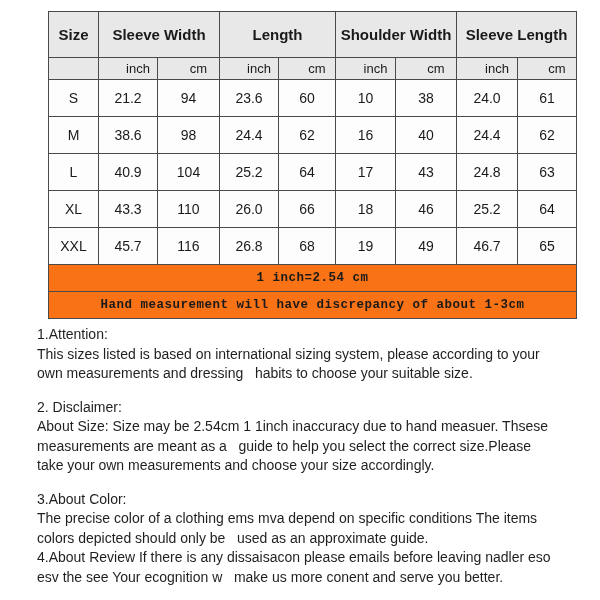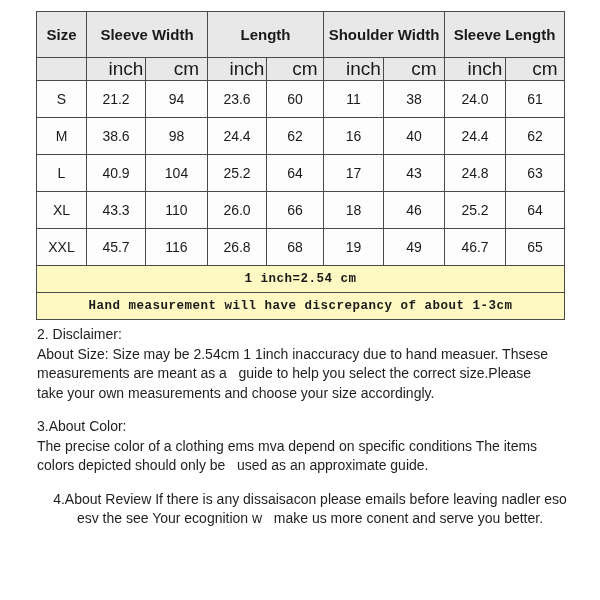--- a/index.html
+++ b/index.html
@@ -6,59 +6,59 @@
   body {
     width: 600px; height: 600px;
     background: #ffffff;
     font-family: "Liberation Sans", sans-serif;
     color: #1a1a1a;
   }
   .page { position: relative; width: 600px; height: 600px; background: #ffffff; overflow: hidden; }
 
   
   table.size-chart {
-    position: absolute; left: 36px; top: 11px;
+    position: absolute; left: 48px; top: 11px;
     border-collapse: collapse; table-layout: fixed;
   }
   table.size-chart th, table.size-chart td {
     border: 1px solid #4a4a4a;
     text-align: center; vertical-align: middle;
     padding: 0; overflow: hidden;
   }
   tr.head-row th {
     background: #e8e8e8;
     font-weight: bold; font-size: 15px; line-height: 18px;
     height: 45px;
   }
   tr.units-row th {
     background: #e8e8e8;
-    font-weight: normal; font-size: 19px;
+    font-weight: normal; font-size: 13px;
     height: 21px;
     padding-left: 20px;
   }
   tr.data-row td {
     background: #fdfdfd;
     font-size: 14px;
     height: 36px;
   }
   tr.footnote-row td {
-    background: #fef9c3;
+    background: #f97316;
     font-family: "Liberation Mono", monospace;
     font-weight: bold; font-size: 12.5px;
     height: 26px;
     letter-spacing: 0.5px;
   }
 
   
   .notes {
     position: absolute; left: 37px; top: 325px; width: 546px;
     font-size: 14px; line-height: 19.5px; color: #1f1f1f;
   }
   .note { margin-bottom: 14px; }
-  .note:nth-child(3) { margin-bottom: 20px; text-align: center; }
+  .note:nth-child(3) { margin-bottom: 0; }
   .note:last-child { margin-bottom: 0; }
   .note-body { white-space: pre-wrap; }
 </style>
 </head>
 <body>
 
 <div class="page">
 
   <table class="size-chart">
     <colgroup>
@@ -92,21 +92,21 @@
         <th>cm</th>
       </tr>
     </thead>
     <tbody>
       <tr class="data-row">
         <td>S</td>
         <td>21.2</td>
         <td>94</td>
         <td>23.6</td>
         <td>60</td>
-        <td>11</td>
+        <td>10</td>
         <td>38</td>
         <td>24.0</td>
         <td>61</td>
       </tr>
       <tr class="data-row">
         <td>M</td>
         <td>38.6</td>
         <td>98</td>
         <td>24.4</td>
         <td>62</td>
@@ -152,20 +152,25 @@
         <td colspan="9">1 inch=2.54 cm</td>
       </tr>
       <tr class="footnote-row">
         <td colspan="9">Hand measurement will have discrepancy of about 1-3cm</td>
       </tr>
     </tbody>
   </table>
 
   <div class="notes">
     <div class="note">
+      <div class="note-title">1.Attention:</div>
+      <div class="note-body">This sizes listed is based on international sizing system, please according to your
+own measurements and dressing   habits to choose your suitable size.</div>
+    </div>
+    <div class="note">
       <div class="note-title">2. Disclaimer:</div>
       <div class="note-body">About Size: Size may be 2.54cm 1 1inch inaccuracy due to hand measuer. Thsese
 measurements are meant as a   guide to help you select the correct size.Please
 take your own measurements and choose your size accordingly.</div>
     </div>
     <div class="note">
       <div class="note-title">3.About Color:</div>
       <div class="note-body">The precise color of a clothing ems mva depend on specific conditions The items
 colors depicted should only be   used as an approximate guide.</div>
     </div>

